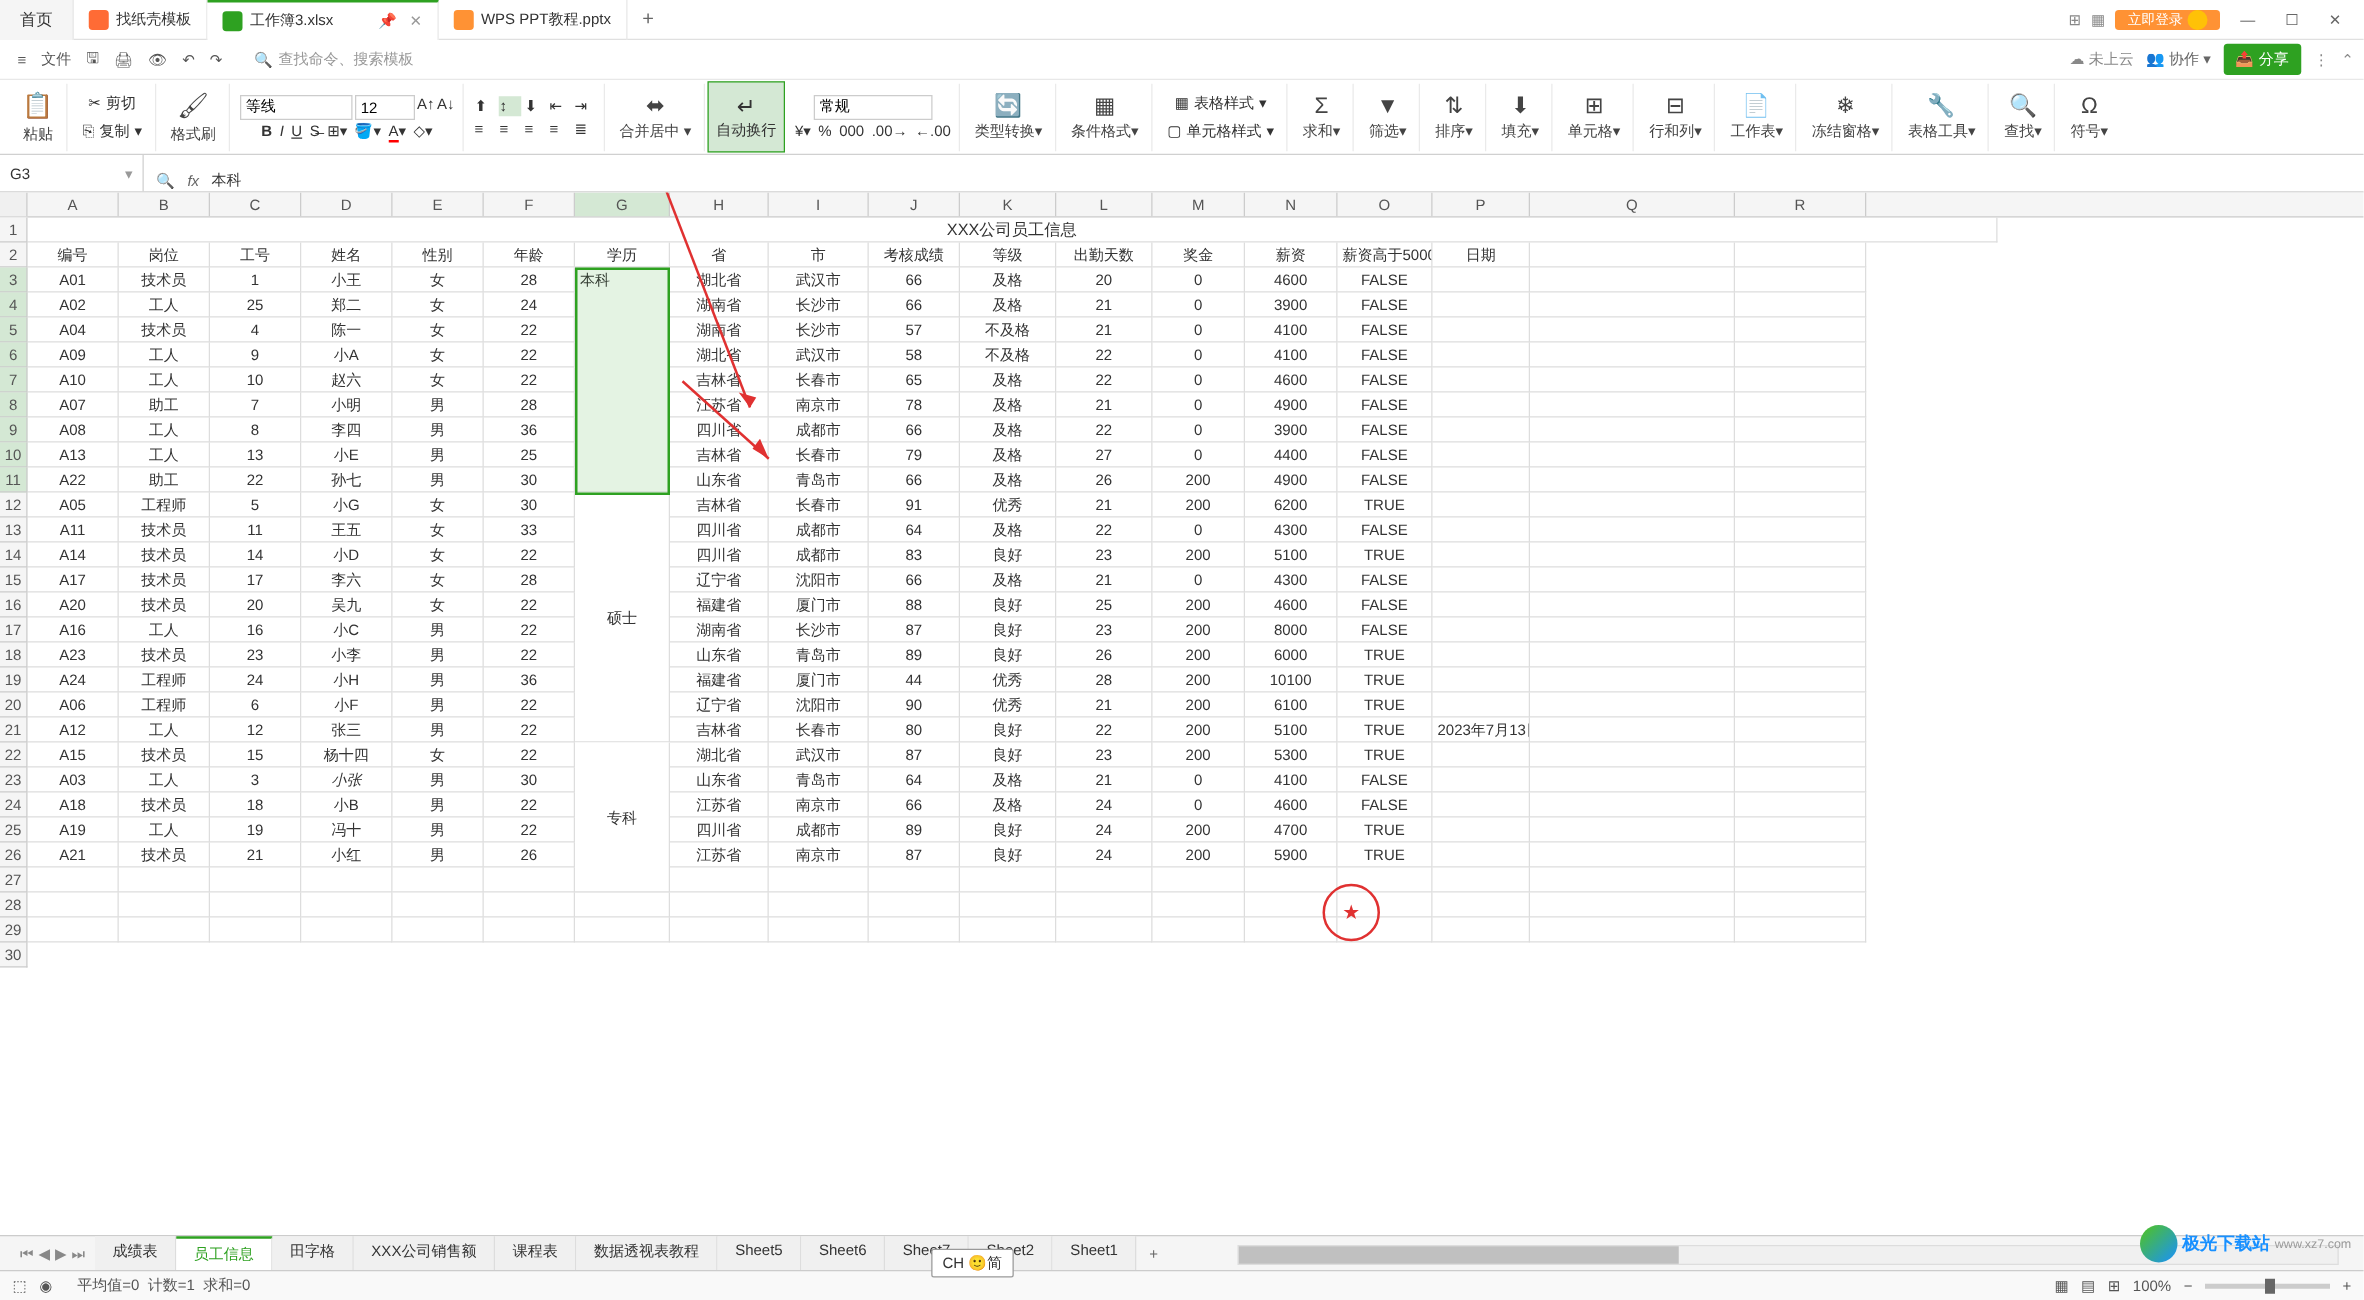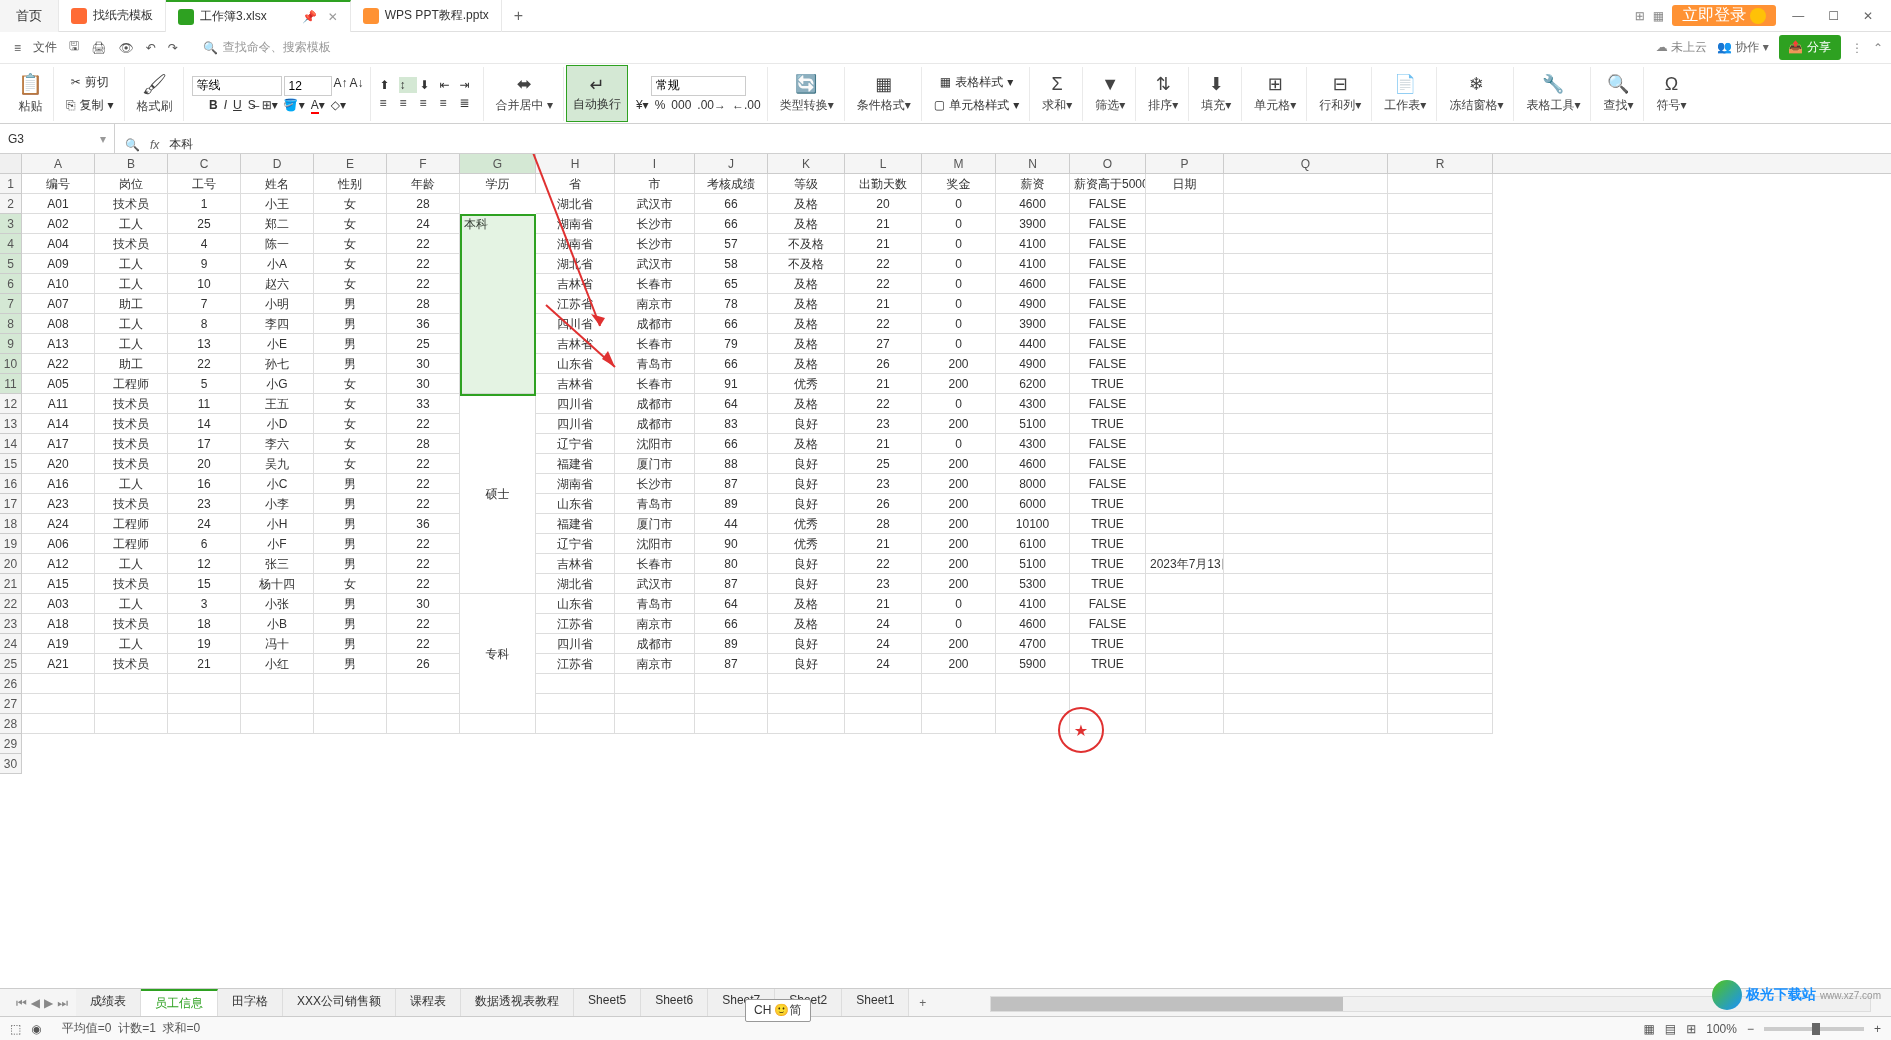--- a/index.html
+++ b/index.html
@@ -8,21 +8,21 @@
 .tab{height:32px;padding:0 12px;display:flex;align-items:center;gap:6px;border-right:1px solid #e8e8e8;cursor:pointer}
 .tab.home{background:#f5f5f5;font-size:13px;padding:0 16px}
 .tab.active{background:#fff;border-top:2px solid #2ea121}
 .tab-icon{width:16px;height:16px;display:inline-block;border-radius:3px}
 .tab-icon.doc{background:#ff6b35}
 .tab-icon.xls{background:#2ea121}
 .tab-icon.ppt{background:#ff9234}
 .tab-close{color:#999;margin-left:4px}
 .tab-add{padding:0 12px;color:#666;font-size:16px}
 .titlebar-right{margin-left:auto;display:flex;align-items:center;gap:8px;padding-right:10px}
-.btn-login{background:#ff9234;color:#fff;padding:0 10px;border-radius:3px;font-size:16px;display:flex;align-items:center;gap:4px}
+.btn-login{background:#ff9234;color:#fff;padding:0 10px;border-radius:3px;font-size:11px;display:flex;align-items:center;gap:4px}
 .btn-login .avatar{width:16px;height:16px;background:#ffc107;border-radius:50%}
 .win-btn{padding:4px 8px;color:#666}
 .menubar{height:32px;display:flex;align-items:center;padding:0 8px;border-bottom:1px solid #e8e8e8}
 .menu-icon{padding:4px 6px;color:#555}
 .menu-tabs{display:flex;gap:4px;margin-left:20px}
 .menu-tab{padding:5px 10px;color:#444;font-size:13px}
 .menu-tab.active{background:#2ea121;color:#fff;border-radius:3px}
 .search-box{margin-left:20px;color:#999;display:flex;align-items:center;gap:4px}
 .menubar-right{margin-left:auto;display:flex;align-items:center;gap:10px}
 .share-btn{background:#2ea121;color:#fff;padding:4px 10px;border-radius:3px}
@@ -344,20 +344,23 @@
         <div class="rh">24</div>
         <div class="rh">25</div>
         <div class="rh">26</div>
         <div class="rh">27</div>
         <div class="rh">28</div>
         <div class="rh">29</div>
         <div class="rh">30</div>
       </div>
     <div class="cells" id="cells" style="position:relative">
         <div class="row">
+          <div class="cell title" style="width: 1576px;">XXX公司员工信息</div>
+        </div>
+        <div class="row">
           <div class="cell" style="width: 73px;">编号</div>
           <div class="cell" style="width: 73px;">岗位</div>
           <div class="cell" style="width: 73px;">工号</div>
           <div class="cell" style="width: 73px;">姓名</div>
           <div class="cell" style="width: 73px;">性别</div>
           <div class="cell" style="width: 73px;">年龄</div>
           <div class="cell" style="width: 76px;">学历</div>
           <div class="cell" style="width: 79px;">省</div>
           <div class="cell" style="width: 80px;">市</div>
           <div class="cell" style="width: 73px;">考核成绩</div>
@@ -770,21 +773,21 @@
           <div class="cell" style="width: 74px;">5300</div>
           <div class="cell" style="width: 76px;">TRUE</div>
           <div class="cell" style="width: 78px;"></div>
           <div class="cell" style="width: 164px;"></div>
           <div class="cell" style="width: 105px;"></div>
         </div>
         <div class="row">
           <div class="cell" style="width: 73px;">A03</div>
           <div class="cell" style="width: 73px;">工人</div>
           <div class="cell" style="width: 73px;">3</div>
-          <div class="cell" style="width: 73px;">小张</div>
+          <div class="cell" style="width: 73px; font-style: italic;">小张</div>
           <div class="cell" style="width: 73px;">男</div>
           <div class="cell" style="width: 73px;">30</div>
           <div style="width: 76px;"></div>
           <div class="cell" style="width: 79px;">山东省</div>
           <div class="cell" style="width: 80px;">青岛市</div>
           <div class="cell" style="width: 73px;">64</div>
           <div class="cell" style="width: 77px;">及格</div>
           <div class="cell" style="width: 77px;">21</div>
           <div class="cell" style="width: 74px;">0</div>
           <div class="cell" style="width: 74px;">4100</div>

